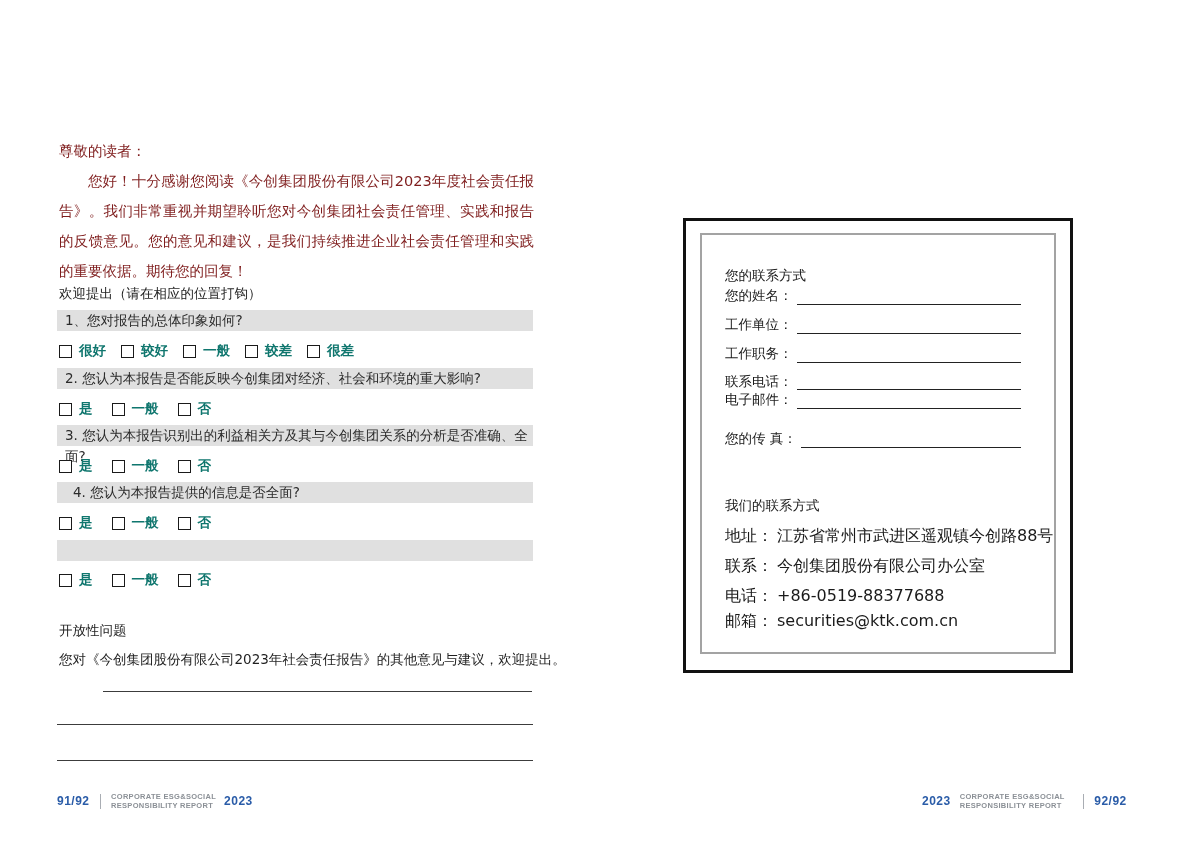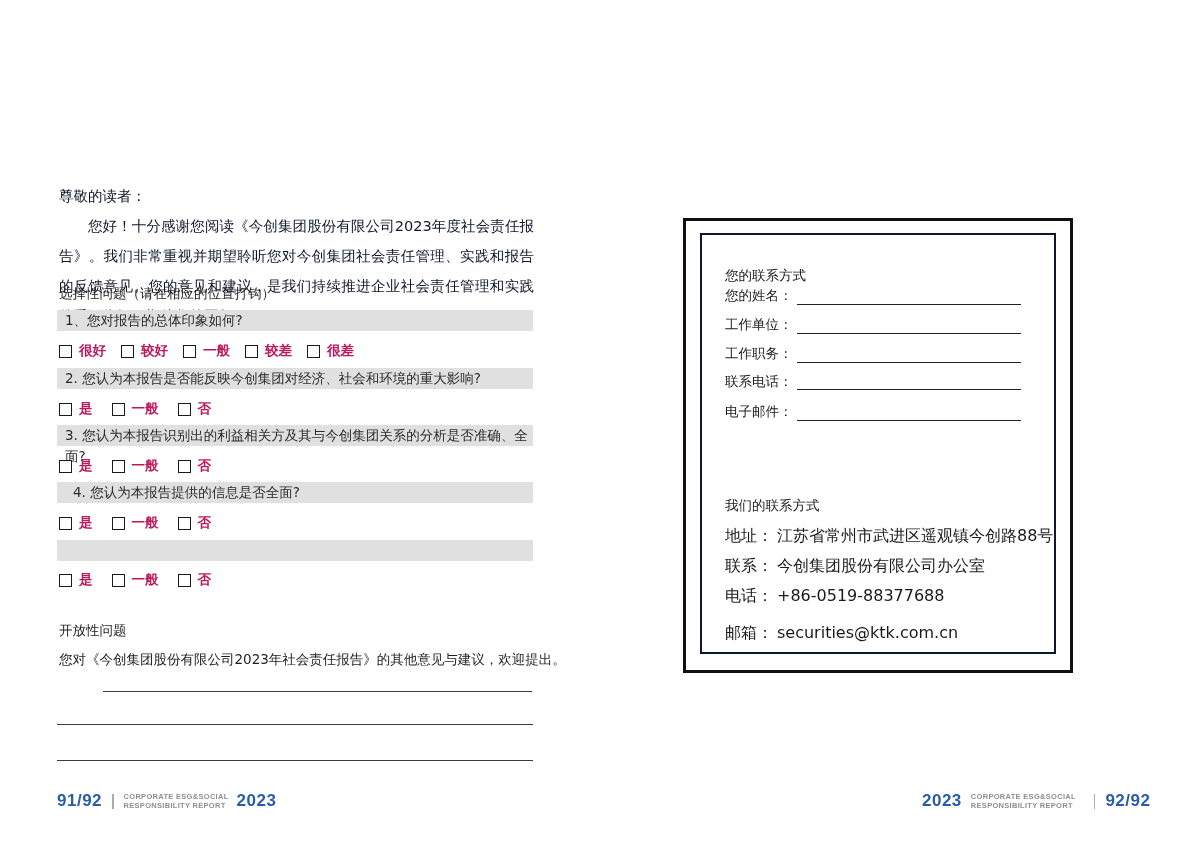--- a/index.html
+++ b/index.html
@@ -2,67 +2,67 @@
 <html><head>
 <meta charset="utf-8">
 <style>
   html,body{margin:0;padding:0;background:#fff;}
   .canvas{position:relative;width:1191px;height:842px;background:#ffffff;overflow:hidden;
           font-family:"DejaVu Sans",sans-serif;color:#222;}
   
   .page-title{position:absolute;left:170px;top:70px;font-size:28px;font-weight:bold;
               color:#2173b8;letter-spacing:1px;}
   
-  .intro{position:absolute;left:59px;top:136px;width:475px;font-size:14.5px;line-height:30px;color:#0f172a;margin-top:45px;}
+  .intro{position:absolute;left:59px;top:136px;width:475px;font-size:14.5px;line-height:30px;color:#7f1d1d;}
   .intro .salutation{margin:0;}
   .intro p{margin:0;text-indent:2em;text-align:justify;}
   
   .section-heading{position:absolute;left:59px;font-size:13.5px;color:#1f1f1f;}
   .qbar{position:absolute;left:57px;width:476px;height:21px;background:#e0e0e0;
         font-size:13.5px;line-height:21px;color:#2b2b2b;padding-left:8px;box-sizing:border-box;}
-  .opts{position:absolute;left:59px;display:flex;align-items:center;font-size:13.5px;font-weight:600;color:#be185d;}
+  .opts{position:absolute;left:59px;display:flex;align-items:center;font-size:13.5px;font-weight:600;color:#0f766e;}
   .opts .opt{display:flex;align-items:center;margin-right:0;}
   .cb{display:inline-block;width:11px;height:11px;border:1.5px solid #1a1a1a;margin-right:7px;background:#fff;}
   .gap15 .opt{margin-right:15px;}
   .gap18 .opt{margin-right:19px;}
   
   .answer-line{position:absolute;height:0;border-top:1.5px solid #3c3c3c;}
   
   .outer-box{position:absolute;left:683px;top:218px;width:390px;height:455px;
              border:3px solid #111;box-sizing:border-box;background:#fff;}
-  .inner-box{position:absolute;left:14px;top:12px;right:14px;bottom:16px;border:2px solid #0f172a;}
+  .inner-box{position:absolute;left:14px;top:12px;right:14px;bottom:16px;border:2px solid #a3a3a3;}
   .box-heading{position:absolute;left:23px;font-size:13.5px;color:#1a1a1a;}
   .field-row{position:absolute;left:23px;width:296px;display:flex;align-items:flex-end;font-size:13.5px;color:#1a1a1a;}
   .field-row .fill-line{flex:1;border-bottom:1.5px solid #222;height:14px;margin-left:4px;}
   .ours-row{position:absolute;left:23px;font-size:16px;color:#1a1a1a;white-space:nowrap;}
   .ours-row .val{margin-left:4px;}
   
   .footer{position:absolute;top:788px;height:26px;display:flex;align-items:center;}
   .footer .pagenum,.footer .year{font-family:"Liberation Sans","DejaVu Sans",sans-serif;
-       font-size:17px;font-weight:bold;color:#2a5ca8;letter-spacing:0.5px;}
+       font-size:12px;font-weight:bold;color:#2a5ca8;letter-spacing:0.5px;}
   .footer .vsep{width:1.5px;height:15px;background:#a9adb3;margin:0 10px;}
   .footer .report{font-family:Liberation Sans, sans-serif;font-size:7.5px;
        line-height:9px;color:#8b9096;font-weight:600;letter-spacing:0.3px;text-transform:uppercase;
        margin-right:8px;}
   .footer-left{left:57px;}
   .footer-right{left:922px;}
   .footer-right .year{margin-right:9px;}
 </style>
 </head>
 <body>
 
 <div class="canvas">
 
 
   <div class="intro">
     <div class="salutation">尊敬的读者：</div>
     <p>您好！十分感谢您阅读《今创集团股份有限公司2023年度社会责任报告》。我们非常重视并期望聆听您对今创集团社会责任管理、实践和报告的反馈意见。您的意见和建议，是我们持续推进企业社会责任管理和实践的重要依据。期待您的回复！</p>
   </div>
 
-  <div class="section-heading" style="top:285px;">选择性问题（请在相应的位置打钩）</div>
+  <div class="section-heading" style="top:285px;">欢迎提出（请在相应的位置打钩）</div>
 
   <div class="qbar" style="top:310px;">1、您对报告的总体印象如何?</div>
   <div class="opts gap15" style="top:342px;">
     <span class="opt">
         <span class="cb"></span>
         <span>很好</span>
       </span>
     <span class="opt">
         <span class="cb"></span>
         <span>较好</span>
@@ -165,37 +165,41 @@
         <span class="fill-line"></span>
       </div>
       <div class="field-row" style="top:110px;">
         <span>工作职务：</span>
         <span class="fill-line"></span>
       </div>
       <div class="field-row" style="top:138px;align-items:center;">
         <span>联系电话：</span>
         <span class="fill-line"></span>
       </div>
-      <div class="field-row" style="top:168px;">
+      <div class="field-row" style="top:156px;">
         <span>电子邮件：</span>
+        <span class="fill-line"></span>
+      </div>
+      <div class="field-row" style="top:195px;">
+        <span>您的传 真：</span>
         <span class="fill-line"></span>
       </div>
 
       <div class="box-heading" style="top:262px;">我们的联系方式</div>
 
       <div class="ours-row" style="top:291px;">
         <span>地址：</span><span class="val">江苏省常州市武进区遥观镇今创路88号</span>
       </div>
       <div class="ours-row" style="top:321px;">
         <span>联系：</span><span class="val">今创集团股份有限公司办公室</span>
       </div>
       <div class="ours-row" style="top:351px;">
         <span>电话：</span><span class="val">+86-0519-88377688</span>
       </div>
-      <div class="ours-row" style="top:388px;">
+      <div class="ours-row" style="top:376px;">
         <span>邮箱：</span><span class="val">securities@ktk.com.cn</span>
       </div>
 
     </div>
   </div>
 
   <div class="footer footer-left">
     <span class="pagenum">91/92</span>
     <span class="vsep"></span>
     <span class="report">

